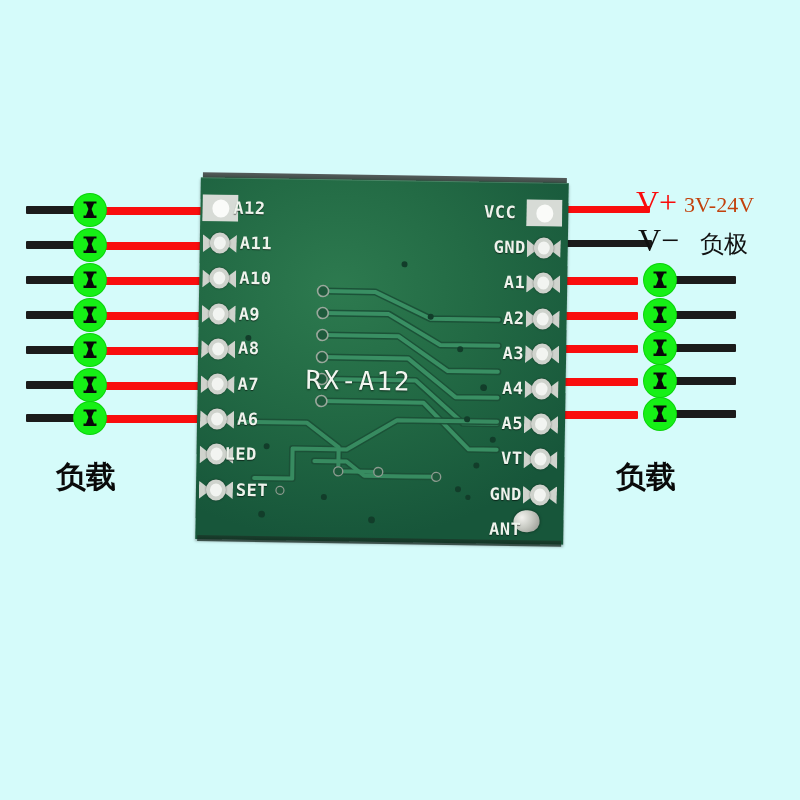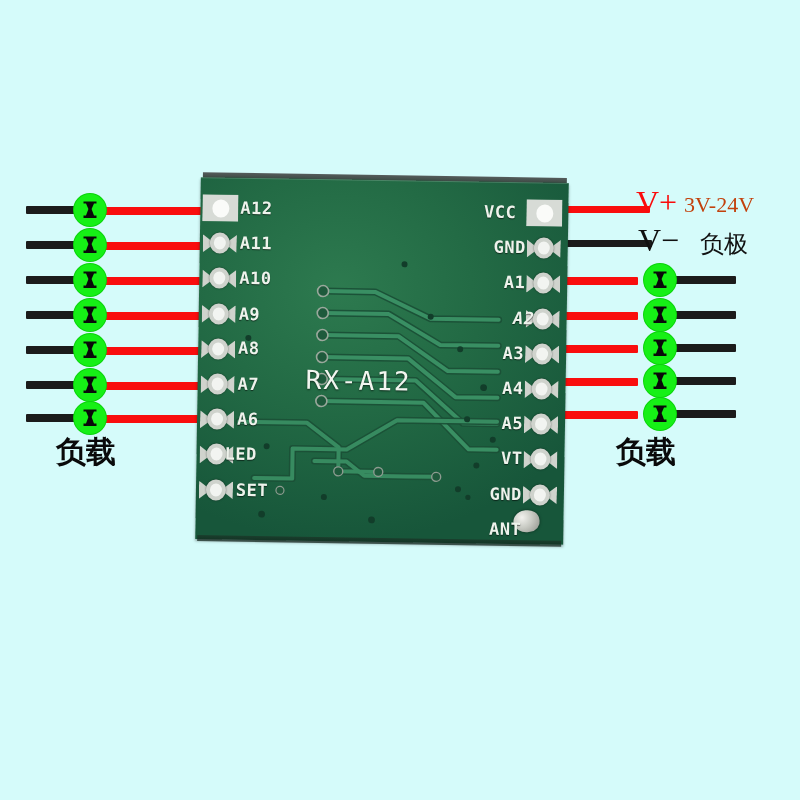--- a/index.html
+++ b/index.html
@@ -127,21 +127,21 @@
   .vminus{
     font-family:"Liberation Serif","DejaVu Serif",serif;
     font-size:32px;color:#111;font-weight:400;
   }
   .vminus-cn{
     font-family:Liberation Sans, sans-serif;
     font-size:24px;color:#111;
   }
   .loadtext{
     font-family:"DejaVu Sans","Liberation Sans",sans-serif;
-    font-size:30px;font-weight:700;color:#0a0a0a;
+    font-size:30px;font-weight:700;color:#0a0a0a;margin-top:25px;
   }
 </style>
 </head>
 <body>
 
 <div id="stage">
 
   <div id="left-group">
       <div class="wire black thick" style="left: 26px; top: 206px; width: 62px;"></div>
       <div class="wire red thick" style="left: 100px; top: 207px; width: 124px;"></div>
@@ -336,21 +336,21 @@
 
       <div id="silk-part">RX-A12</div>
 
       <div id="ant-blob"></div>
 
       <div id="pads-left">
           <div class="pad square" style="left: 6px; top: 18px;">
             <div class="sq"></div>
             <div class="sqhole"></div>
           </div>
-          <div class="silk" style="left: 40px; top: 20px;">A12</div>
+          <div class="silk" style="left: 33px; top: 20px;">A12</div>
           <div class="pad" style="left: 6px; top: 53.2px;">
             <div class="notch-l"></div>
             <div class="notch-r"></div>
             <div class="ring"></div>
           </div>
           <div class="silk" style="left: 40px; top: 55.2px;">A11</div>
           <div class="pad" style="left: 6px; top: 88.4px;">
             <div class="notch-l"></div>
             <div class="notch-r"></div>
             <div class="ring"></div>
@@ -409,21 +409,21 @@
             <div class="notch-l"></div>
             <div class="notch-r"></div>
             <div class="ring"></div>
           </div>
           <div class="silk right" style="right: 42px; top: 90.4px;">A1</div>
           <div class="pad" style="left: 330px; top: 123.6px;">
             <div class="notch-l"></div>
             <div class="notch-r"></div>
             <div class="ring"></div>
           </div>
-          <div class="silk right" style="right: 32px; top: 125.6px; font-style: italic;">A2</div>
+          <div class="silk right" style="right: 42px; top: 125.6px;">A2</div>
           <div class="pad" style="left: 330px; top: 158.8px;">
             <div class="notch-l"></div>
             <div class="notch-r"></div>
             <div class="ring"></div>
           </div>
           <div class="silk right" style="right: 42px; top: 160.8px;">A3</div>
           <div class="pad" style="left: 330px; top: 194px;">
             <div class="notch-l"></div>
             <div class="notch-r"></div>
             <div class="ring"></div>

